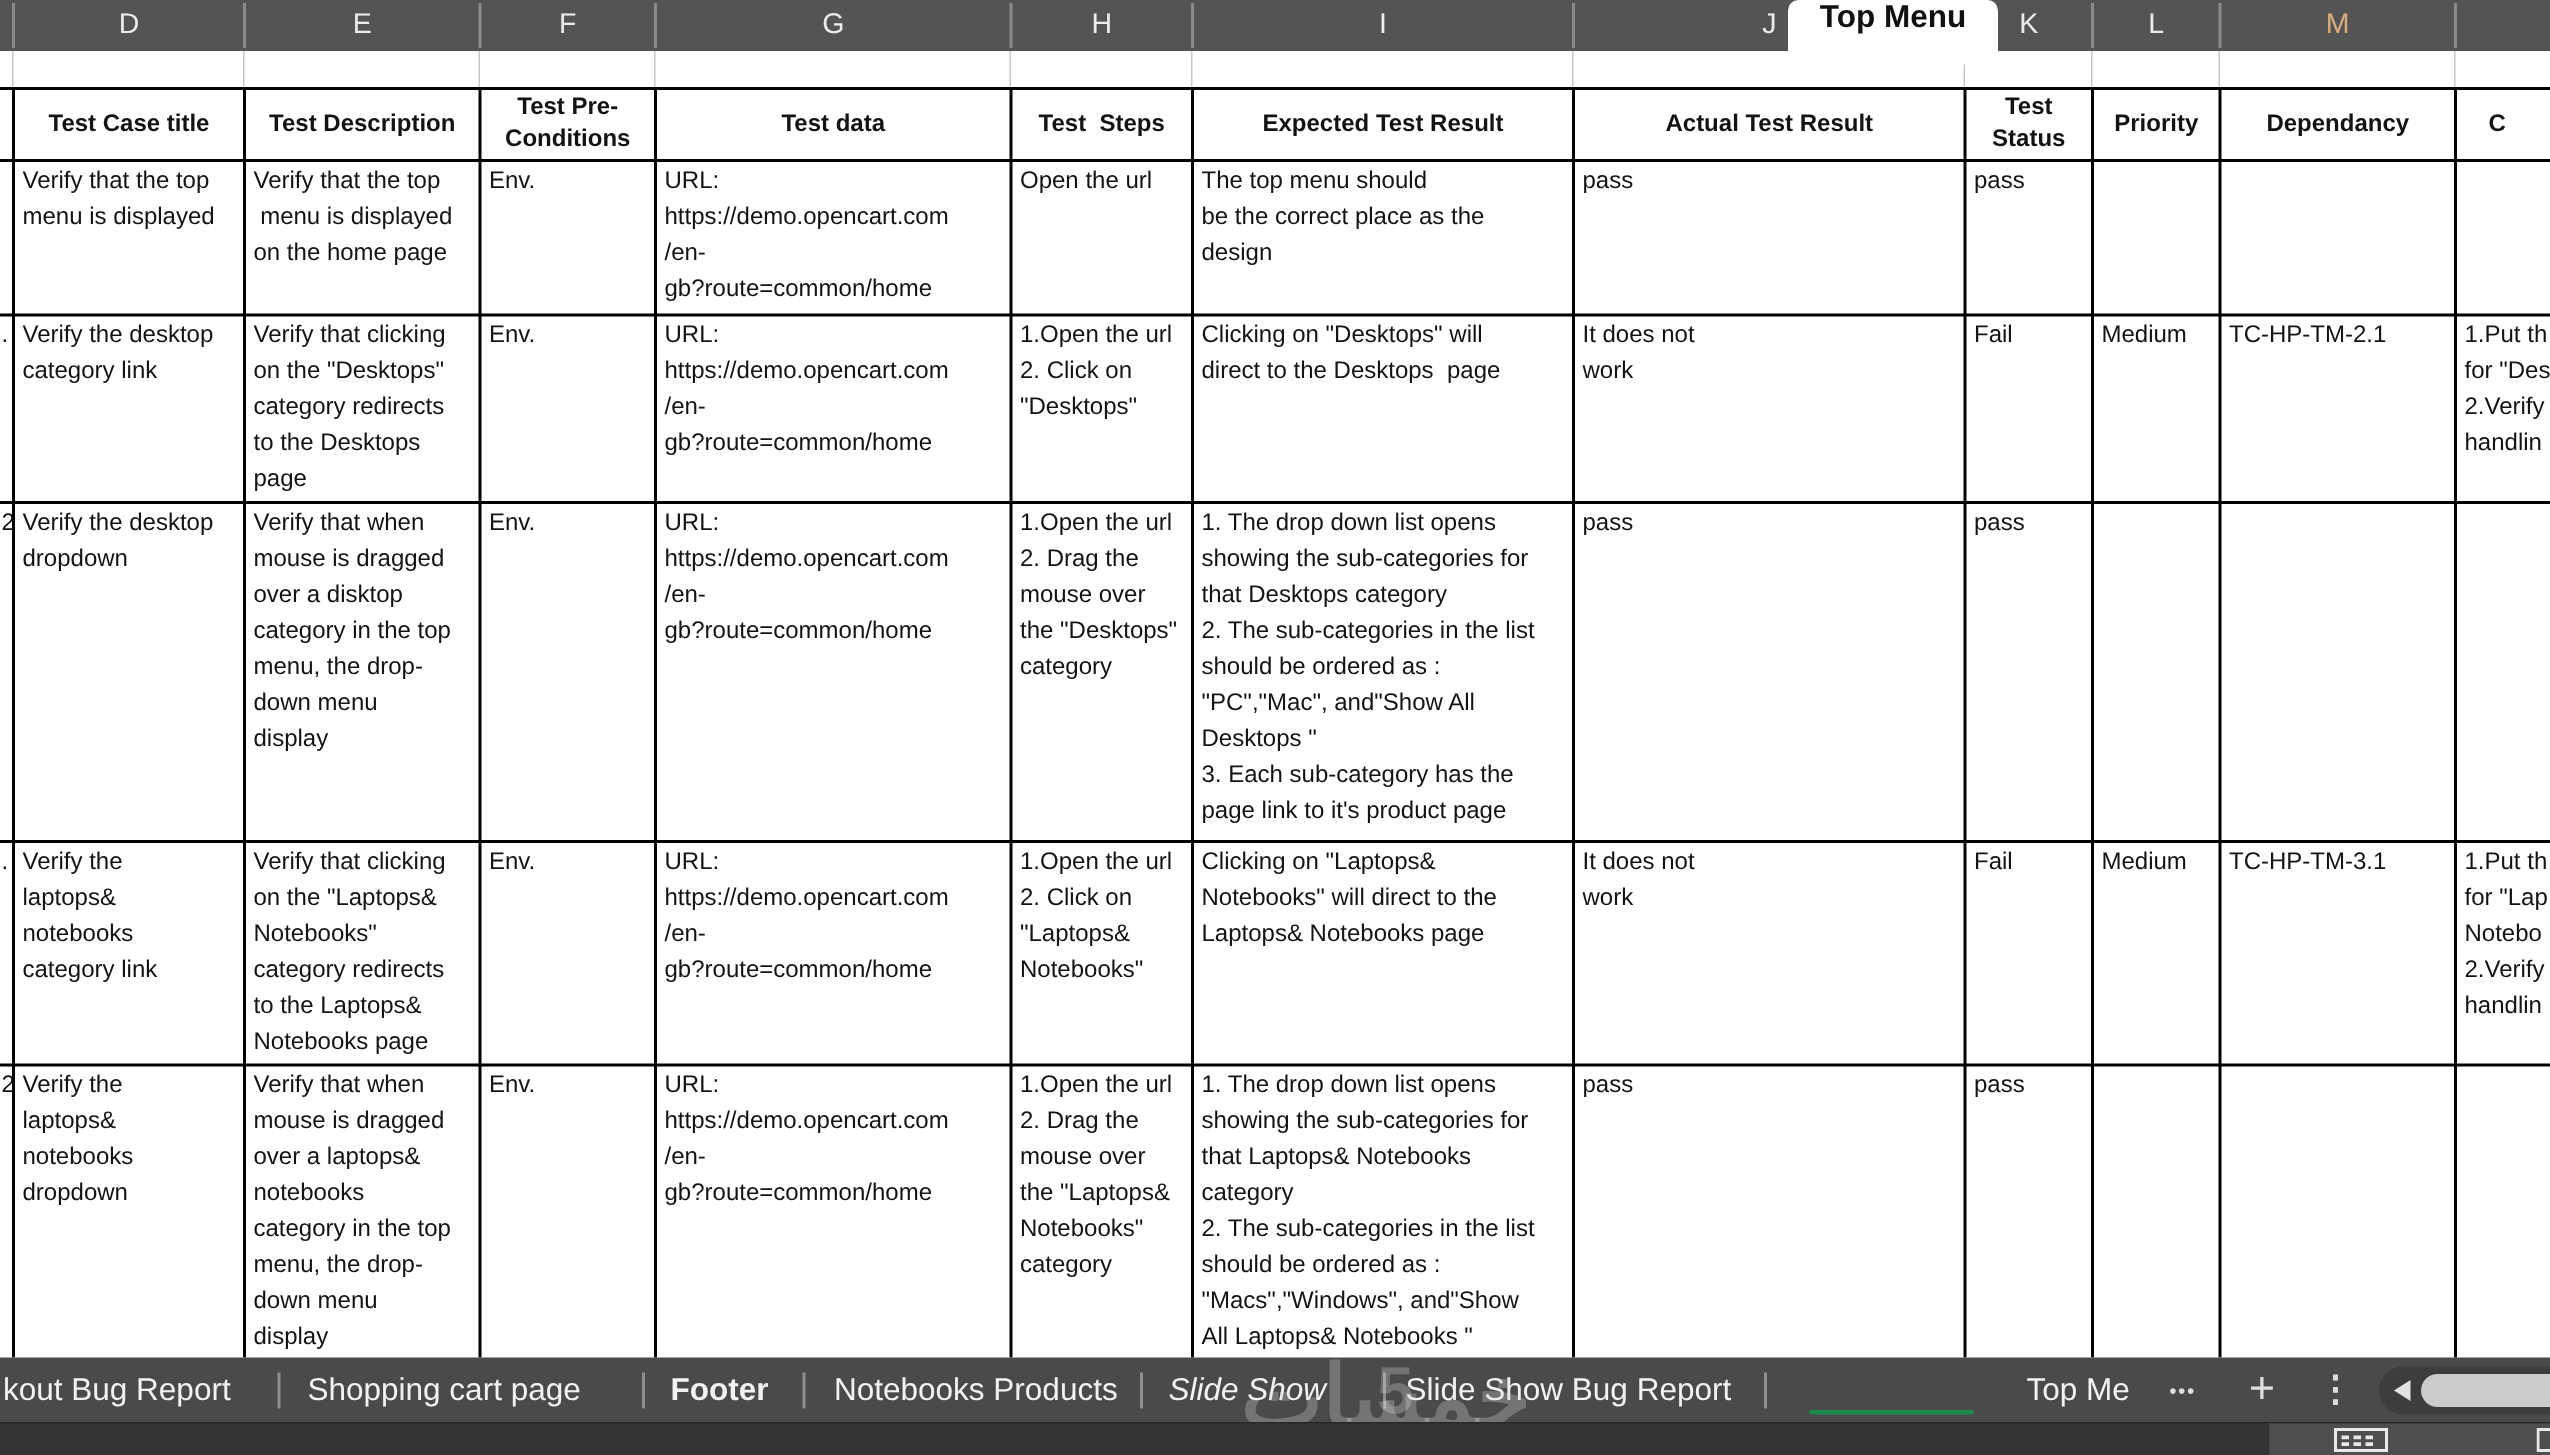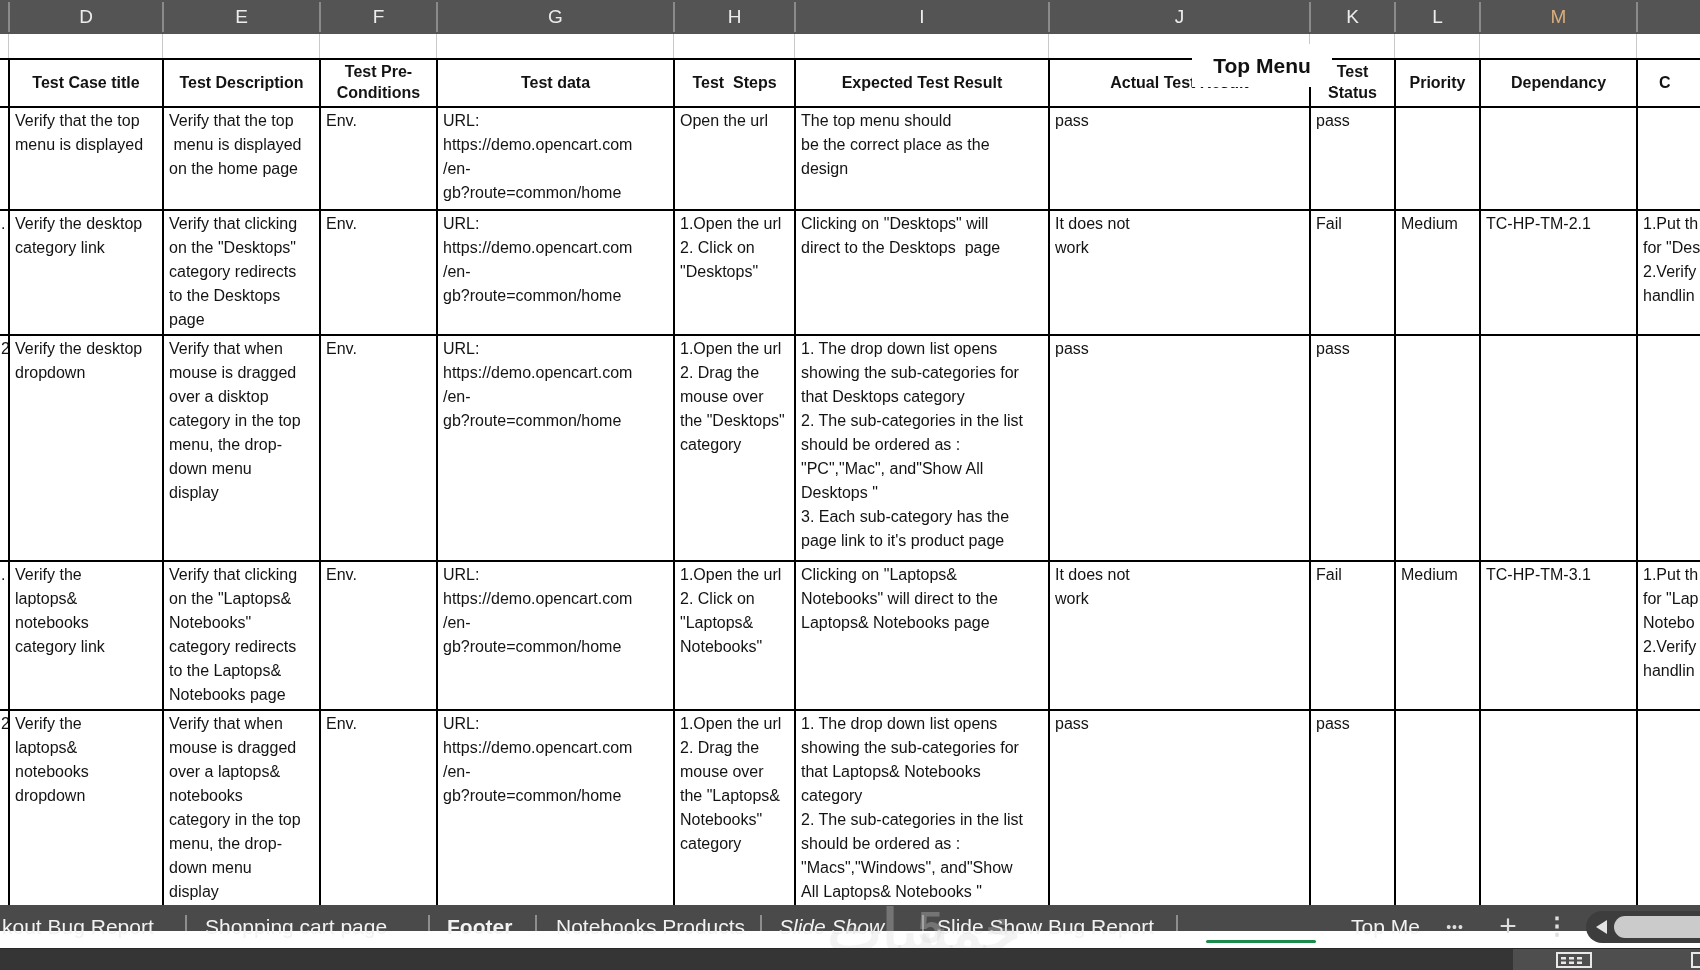--- a/index.html
+++ b/index.html
@@ -43,26 +43,26 @@
 
   
   .r-hdr{top:58px;height:48px;}
   .r-0{top:106px;height:103px;}
   .r-1{top:209px;height:125px;}
   .r-2{top:334px;height:226px;}
   .r-3{top:560px;height:149px;}
   .r-4{top:709px;height:196px;}
 
   
-  .tabbar{position:absolute;left:0;top:905px;width:1700px;height:26px;background:#4a4a4a;}
+  .tabbar{position:absolute;left:0;top:905px;width:1700px;height:43px;background:#4a4a4a;}
   .tablabel{position:absolute;top:0;height:43px;display:flex;align-items:center;
             color:#f2f2f2;font-size:21px;white-space:pre;}
   .tabdiv{position:absolute;top:10px;height:24px;width:2px;background:rgba(255,255,255,0.38);}
   .activetab{position:absolute;top:0;height:43px;background:#ffffff;border-radius:7px 7px 0 0;
-             display:flex;align-items:center;justify-content:center;margin-top:44px;}
+             display:flex;align-items:flex-start;justify-content:center;}
   .activetab .tablabel-active{color:#111;font-weight:bold;font-size:21px;}
   .greenline{position:absolute;height:3px;background:#1c8a4a;border-radius:2px;}
   .tabglyph{position:absolute;color:#dedede;display:flex;align-items:center;justify-content:center;}
 
   
   .hscroll-track{position:absolute;left:1586px;top:911px;width:114px;height:32px;background:#3d3d3d;
                  border-radius:16px 0 0 16px;}
   .hscroll-arrow{position:absolute;left:10px;top:9px;width:0;height:0;
                  border-top:7px solid transparent;border-bottom:7px solid transparent;
                  border-right:11px solid #e3e3e3;}

